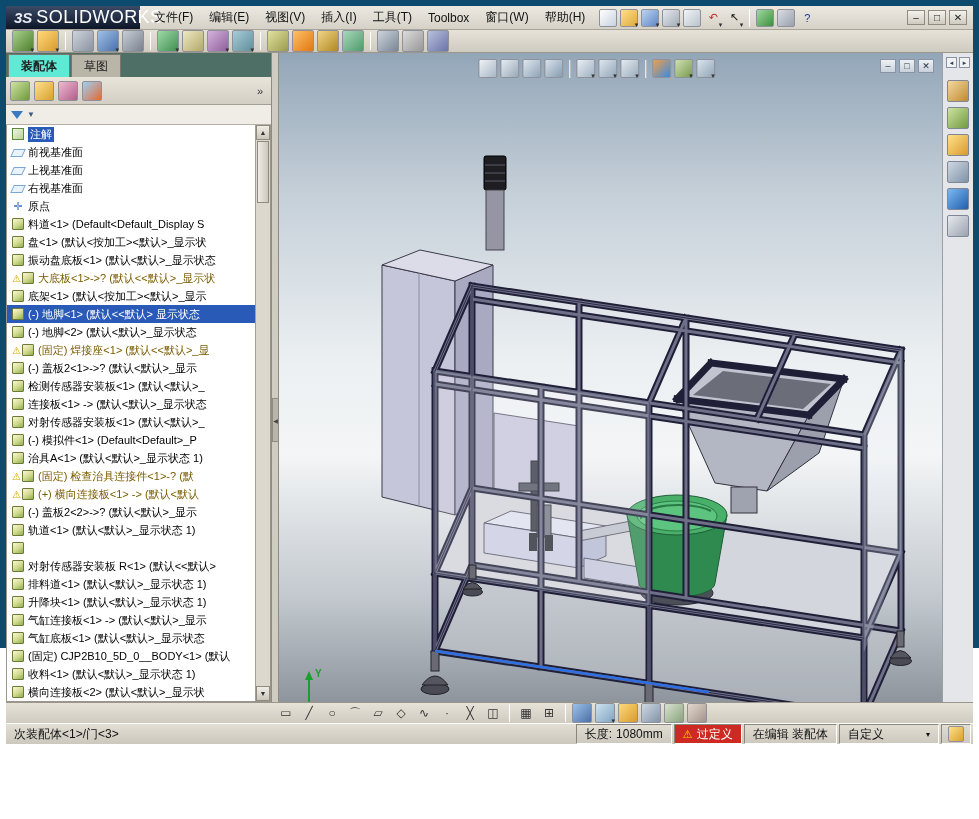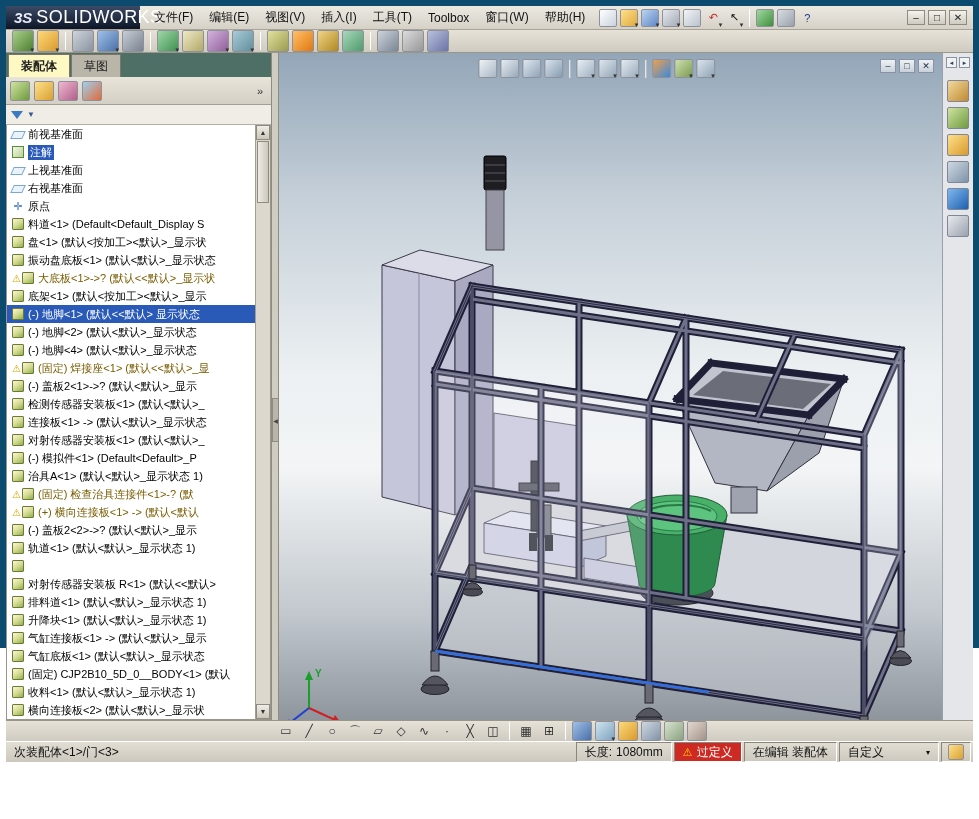--- a/index.html
+++ b/index.html
@@ -28,21 +28,21 @@
   .toolbar2 { height:30px; display:flex; align-items:center; gap:3px; padding:0 6px; background:linear-gradient(180deg,#e6e2d8,#cfcbc0); border-bottom:1px solid #9a968c; }
   .toolbar2 .chip { width:22px; height:22px; }
 
   
   .main { height:705px; display:flex; }
 
   
   .left-panel { width:266px; background:#ece9e2; display:flex; flex-direction:column; border-right:1px solid #8f8b81; }
   .tabstrip { height:24px; background:#4e6f66; display:flex; align-items:flex-end; padding-left:2px; gap:1px; }
   .tab { font-size:12px; padding:3px 12px 2px; border:1px solid #7a766c; border-bottom:none; background:#b9b5a8; color:#222; }
-  .tab.active { background:#fef9c3; font-weight:bold; }
+  .tab.active { background:#5eead4; font-weight:bold; }
   .panel-toolbar { height:28px; display:flex; align-items:center; gap:4px; padding:0 4px; background:linear-gradient(180deg,#e8e4da,#d3cfc4); border-bottom:1px solid #a39f94; }
   .panel-more { margin-left:auto; font-size:11px; color:#333; padding-right:4px; }
   .filter-row { height:20px; display:flex; align-items:center; gap:4px; background:#efede6; border-bottom:1px solid #b4b0a5; padding:0 5px; }
   .funnel { width:0; height:0; border-left:6px solid transparent; border-right:6px solid transparent; border-top:8px solid #3a7ac0; }
   .filter-caret { font-size:8px; color:#3a5a8a; }
 
   .tree { flex:1; background:#fff; border:1px solid #9a968c; border-top:none; position:relative; overflow:hidden; padding-right:15px; }
   .trow { height:18px; display:flex; align-items:center; padding-left:5px; white-space:nowrap; overflow:hidden; font-size:11px; color:#000; cursor:default; }
   .trow.sel { background:#2a5ab8; color:#fff;text-align:center; }
   .trow.warn .lbl { color:#7a5c00; }
@@ -191,28 +191,28 @@
         <span class="filter-caret">▼</span>
       </div>
       <div class="tree">
         <div class="scrollbar">
           <div class="sb-btn">▲</div>
           <div class="sb-thumb"></div>
           <div class="sb-track"></div>
           <div class="sb-btn">▼</div>
         </div>
       <div class="trow">
+            <span class="ti ann"></span>
+            <span class="lbl hl">注解</span>
+          </div>
+          <div class="trow">
             <span class="ti plane"></span>
             <span class="lbl">前视基准面</span>
           </div>
           <div class="trow">
-            <span class="ti ann"></span>
-            <span class="lbl hl">注解</span>
-          </div>
-          <div class="trow">
             <span class="ti plane"></span>
             <span class="lbl">上视基准面</span>
           </div>
           <div class="trow">
             <span class="ti plane"></span>
             <span class="lbl">右视基准面</span>
           </div>
           <div class="trow">
             <span class="ti origin">✛</span>
             <span class="lbl">原点</span>
@@ -238,24 +238,20 @@
             <span class="ti part"></span>
             <span class="lbl">底架&lt;1&gt; (默认&lt;按加工&gt;&lt;默认&gt;_显示</span>
           </div>
           <div class="trow sel">
             <span class="ti part"></span>
             <span class="lbl">(-) 地脚&lt;1&gt; (默认&lt;&lt;默认&gt; 显示状态</span>
           </div>
           <div class="trow">
             <span class="ti part"></span>
             <span class="lbl">(-) 地脚&lt;2&gt; (默认&lt;默认&gt;_显示状态</span>
-          </div>
-          <div class="trow">
-            <span class="ti part"></span>
-            <span class="lbl">(-) 地脚&lt;4&gt; (默认&lt;默认&gt;_显示状态</span>
           </div>
           <div class="trow warn">
             <span class="wbadge">⚠</span>
             <span class="ti part"></span>
             <span class="lbl">(固定) 焊接座&lt;1&gt; (默认&lt;&lt;默认&gt;_显</span>
           </div>
           <div class="trow">
             <span class="ti part"></span>
             <span class="lbl">(-) 盖板2&lt;1&gt;-&gt;? (默认&lt;默认&gt;_显示</span>
           </div>

